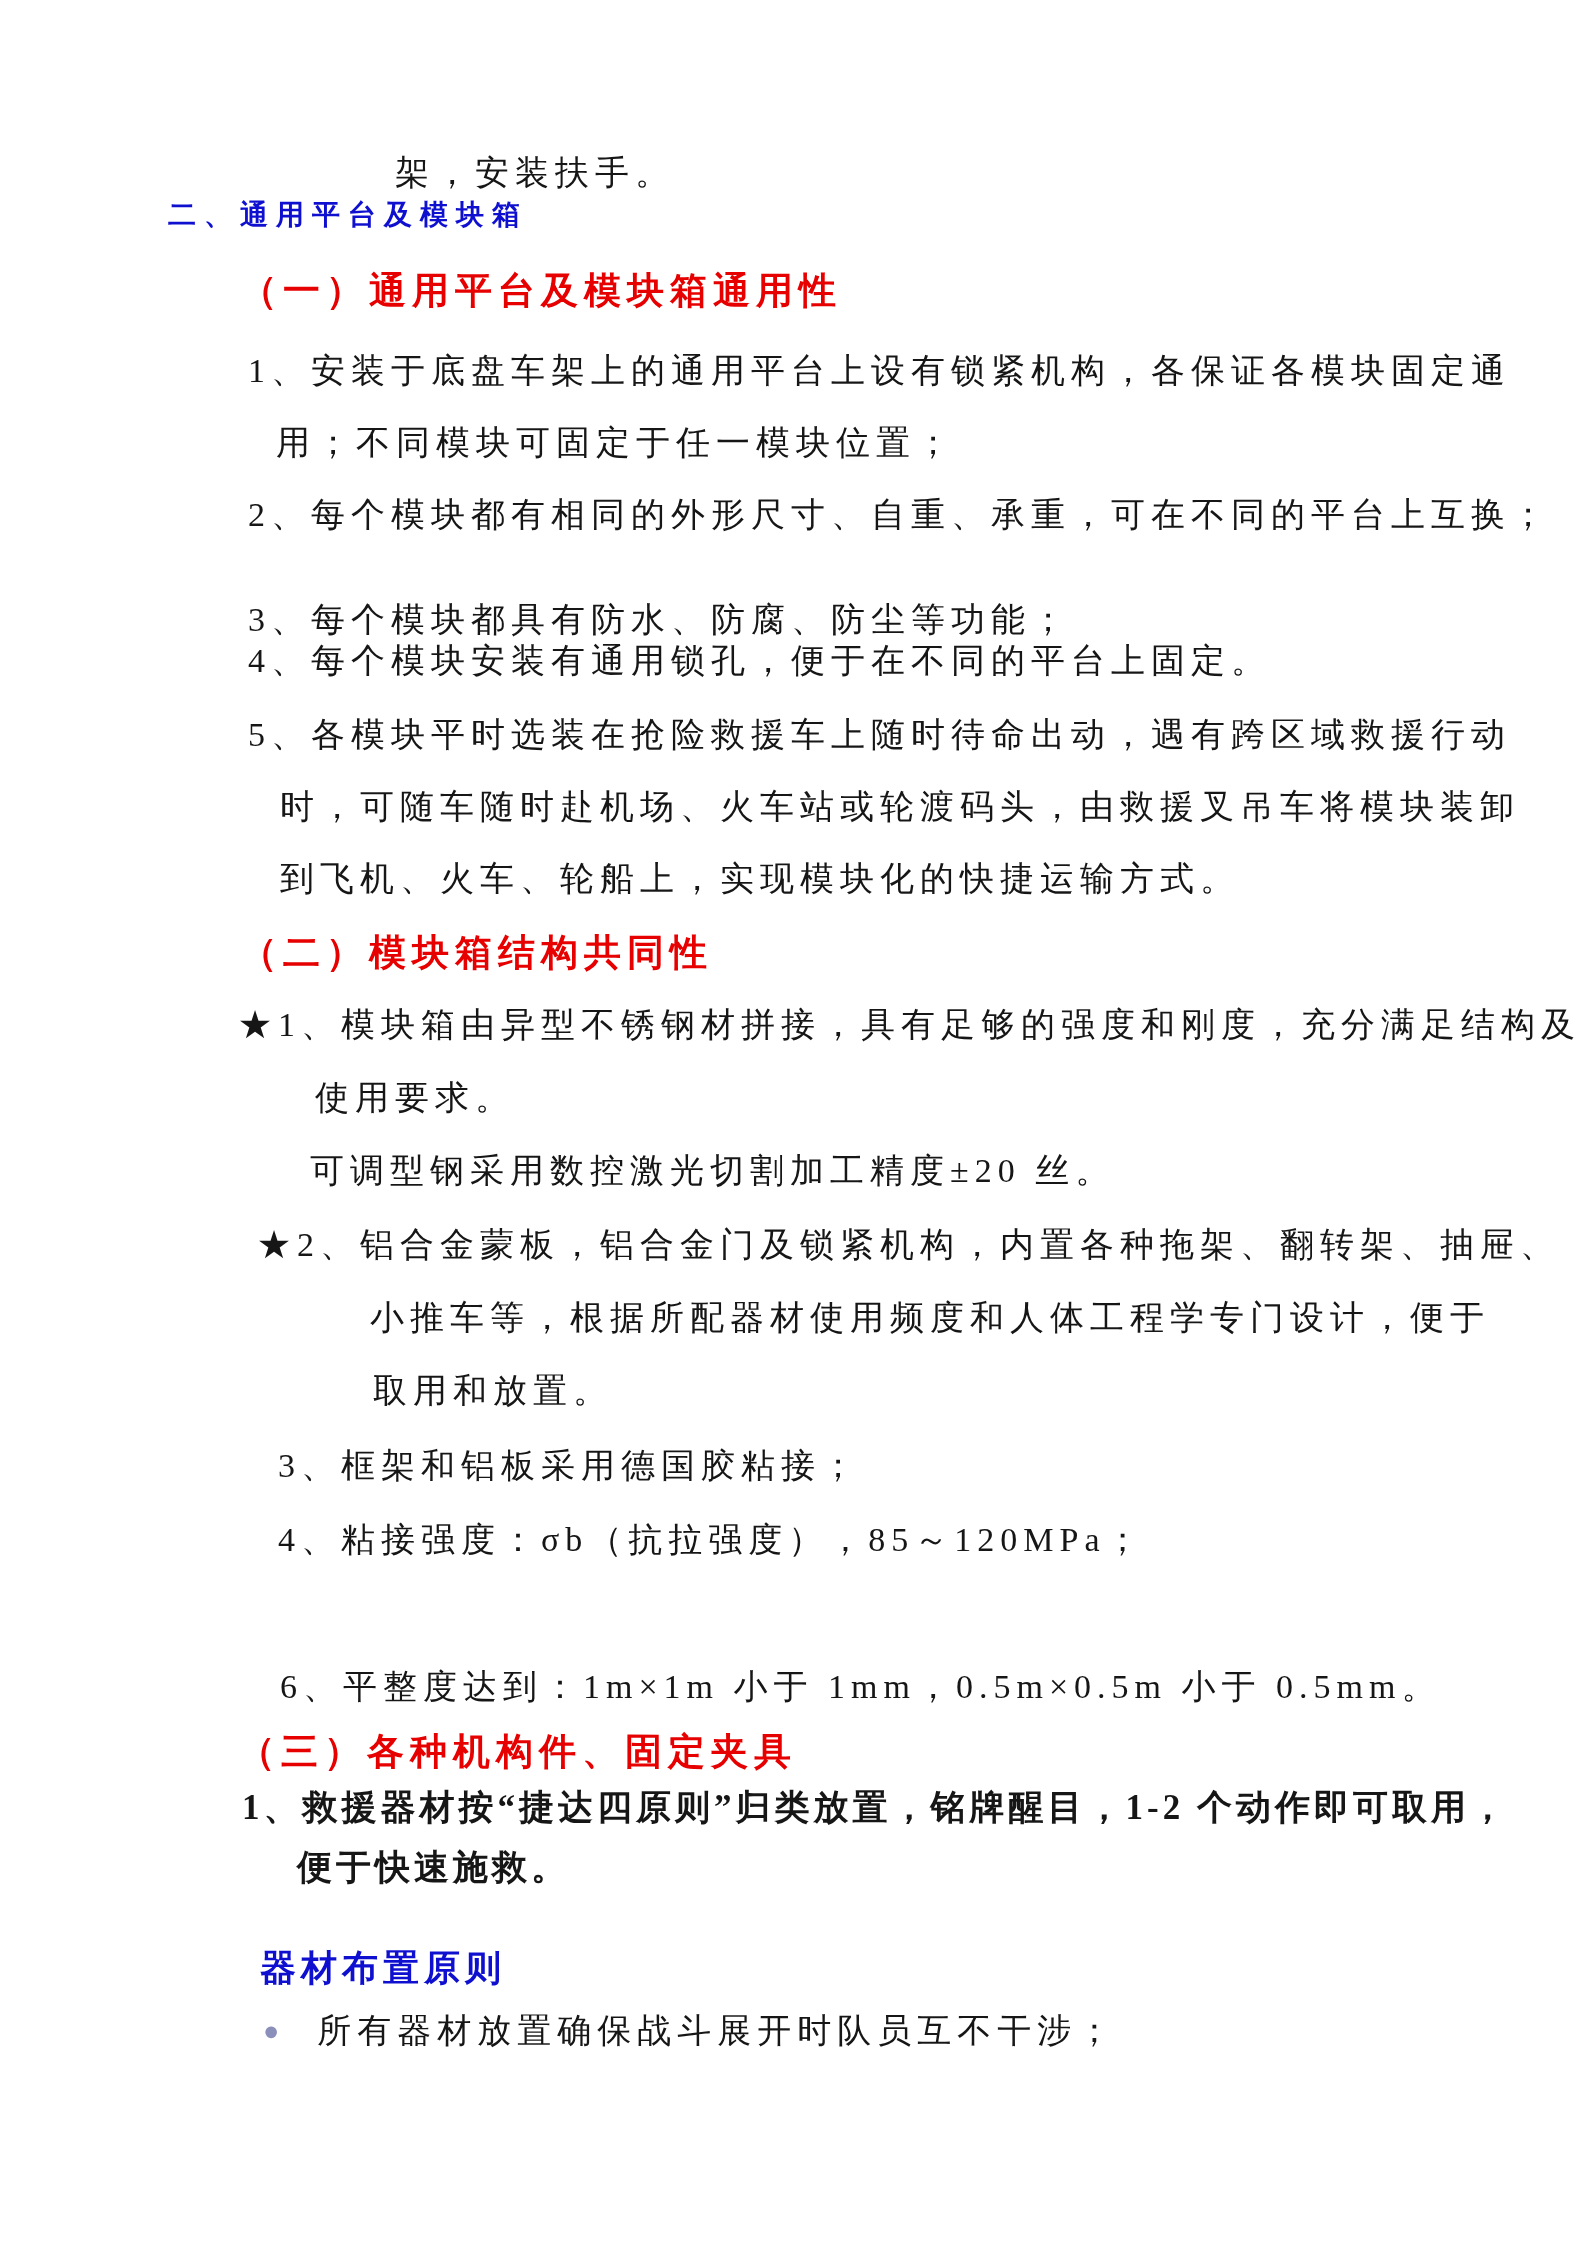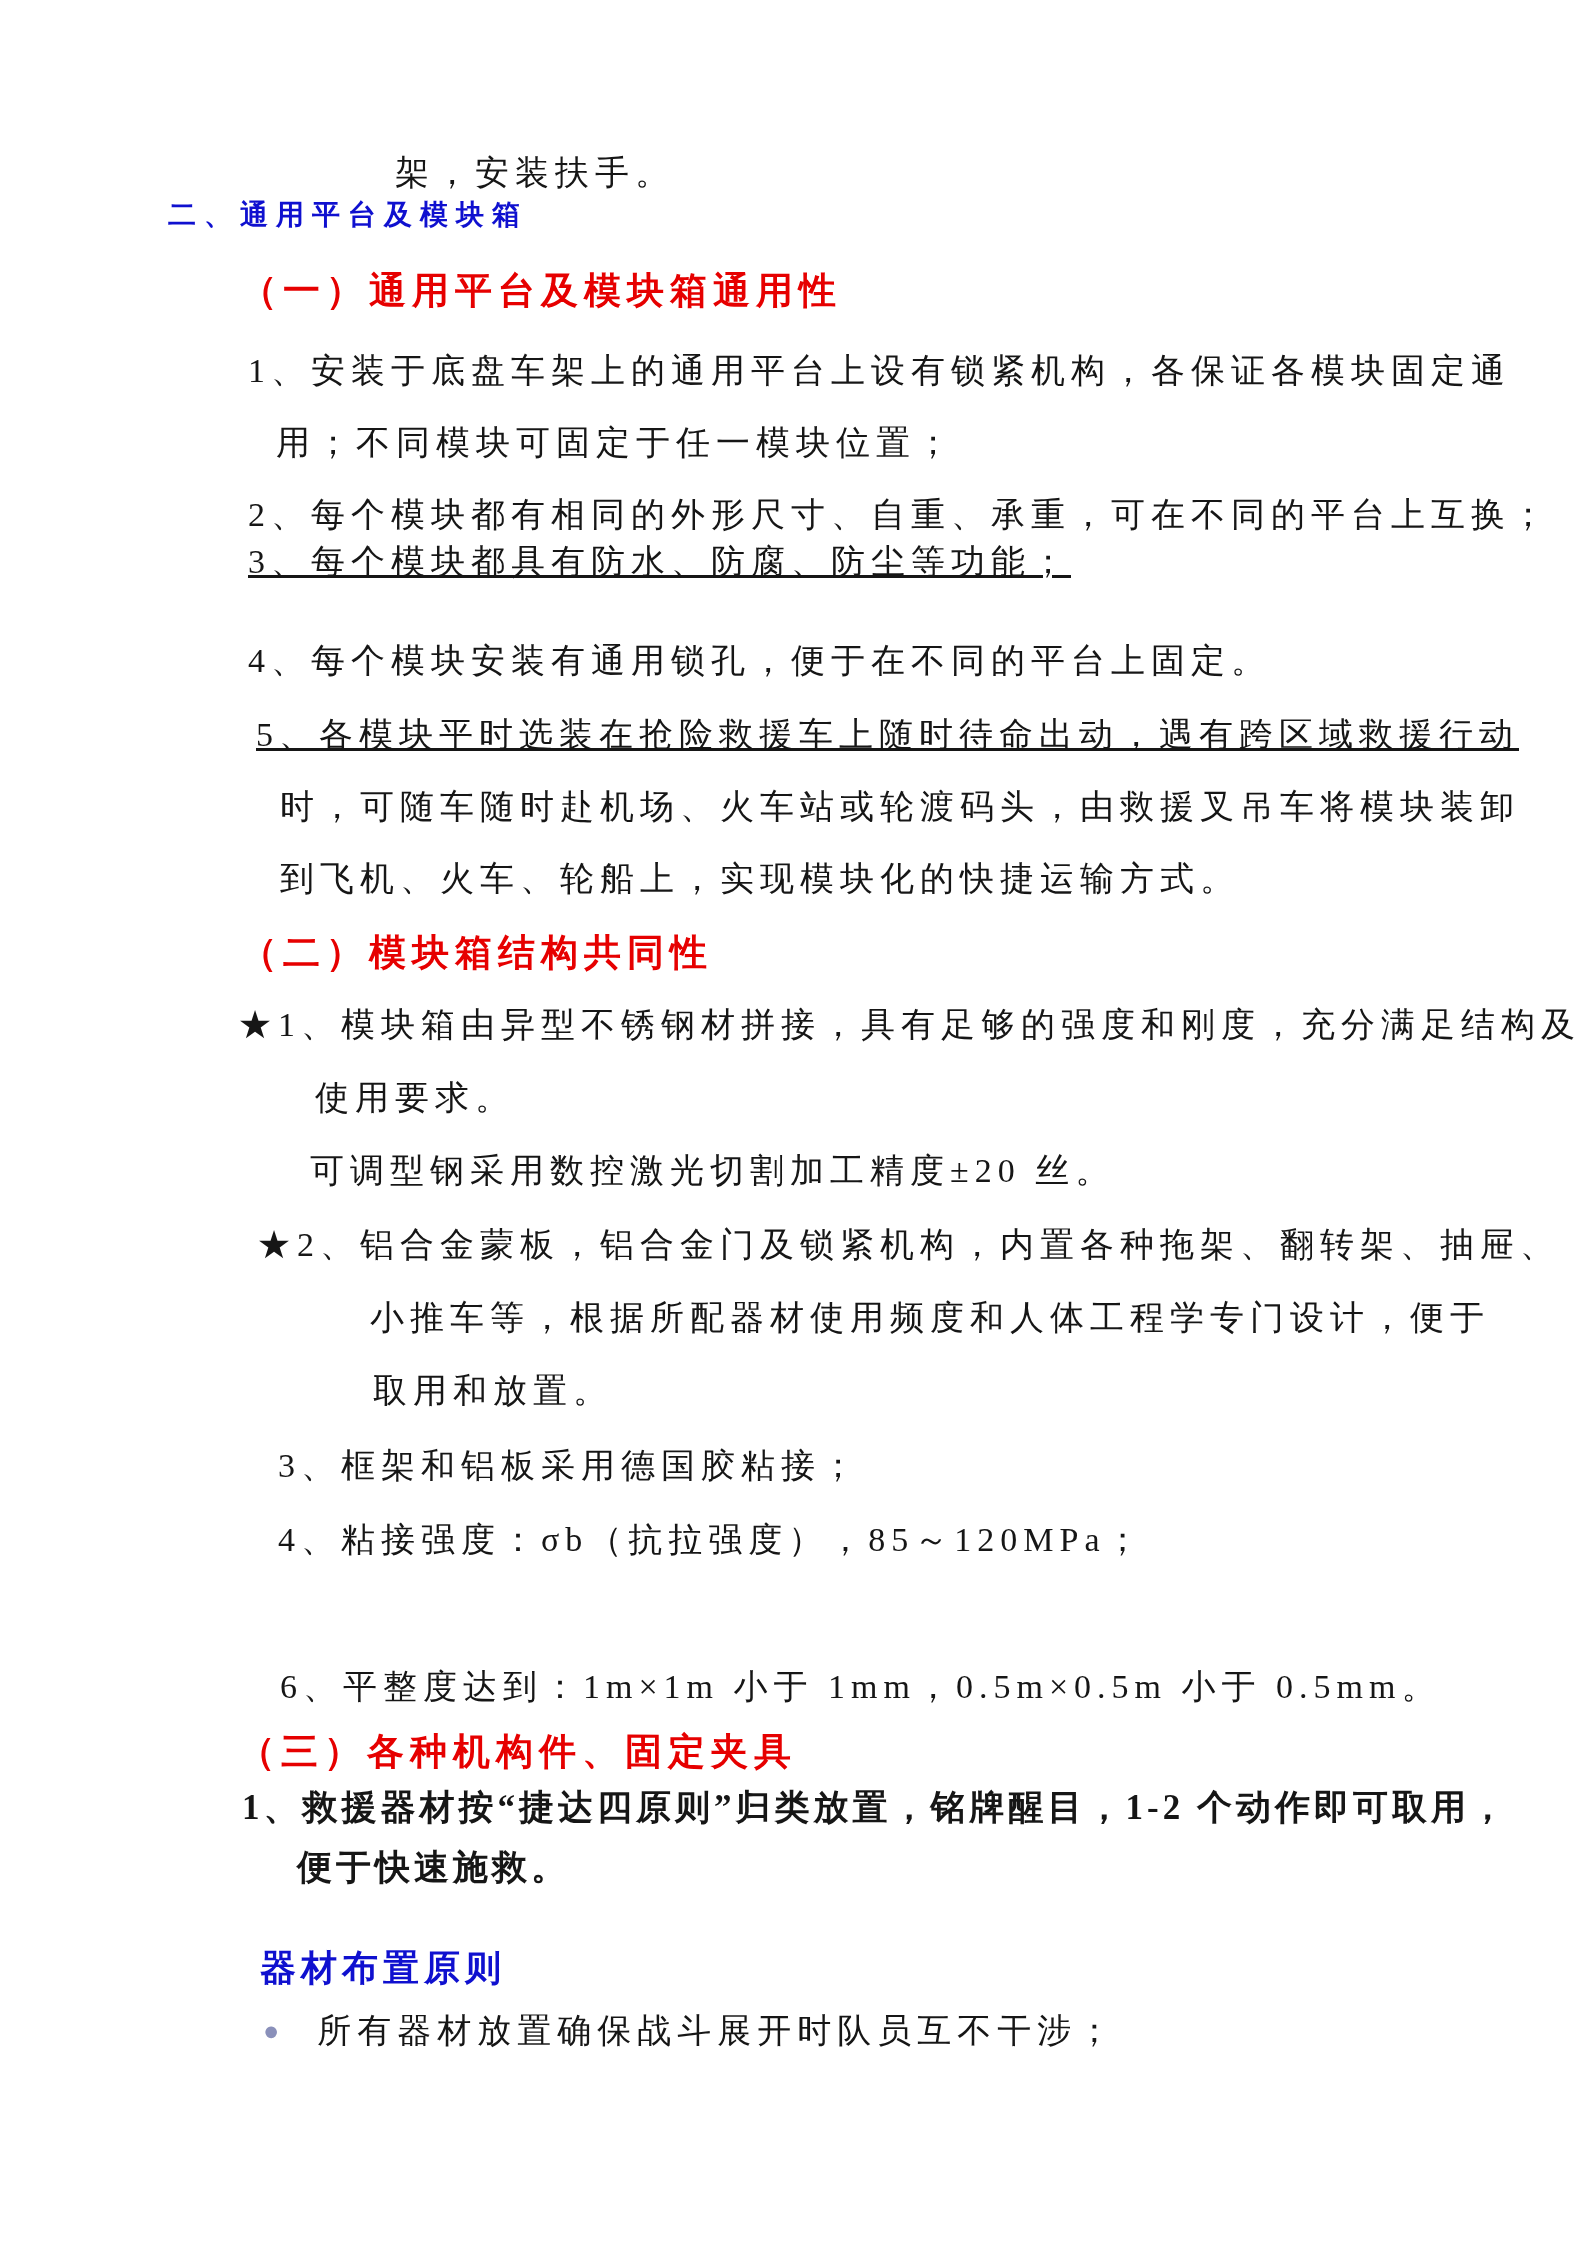--- a/index.html
+++ b/index.html
@@ -56,23 +56,23 @@
     margin-right:32px;
     line-height:1;
   }
   
   .ln-carry   {left:395px; top:150px;}
   .ln-chapter {left:168px; top:196px;}
   .ln-s1h     {left:240px; top:266px;}
   .ln-s1i1a   {left:248px; top:348px;}
   .ln-s1i1b   {left:276px; top:420px;}
   .ln-s1i2    {left:248px; top:492px;}
-  .ln-s1i3    {left:248px; top:539px;text-decoration:underline;}
+  .ln-s1i3    {left:248px; top:597px;}
   .ln-s1i4    {left:248px; top:638px;}
-  .ln-s1i5a   {left:256px; top:712px;text-decoration:underline;}
+  .ln-s1i5a   {left:248px; top:712px;}
   .ln-s1i5b   {left:280px; top:784px;}
   .ln-s1i5c   {left:280px; top:856px;}
   .ln-s2h     {left:240px; top:928px;}
   .ln-s2i1a   {left:238px; top:1002px;}
   .ln-s2i1b   {left:315px; top:1075px;}
   .ln-s2i1c   {left:310px; top:1148px;}
   .ln-s2i2a   {left:257px; top:1222px;}
   .ln-s2i2b   {left:370px; top:1295px;}
   .ln-s2i2c   {left:373px; top:1368px;}
   .ln-s2i3    {left:278px; top:1443px;}

